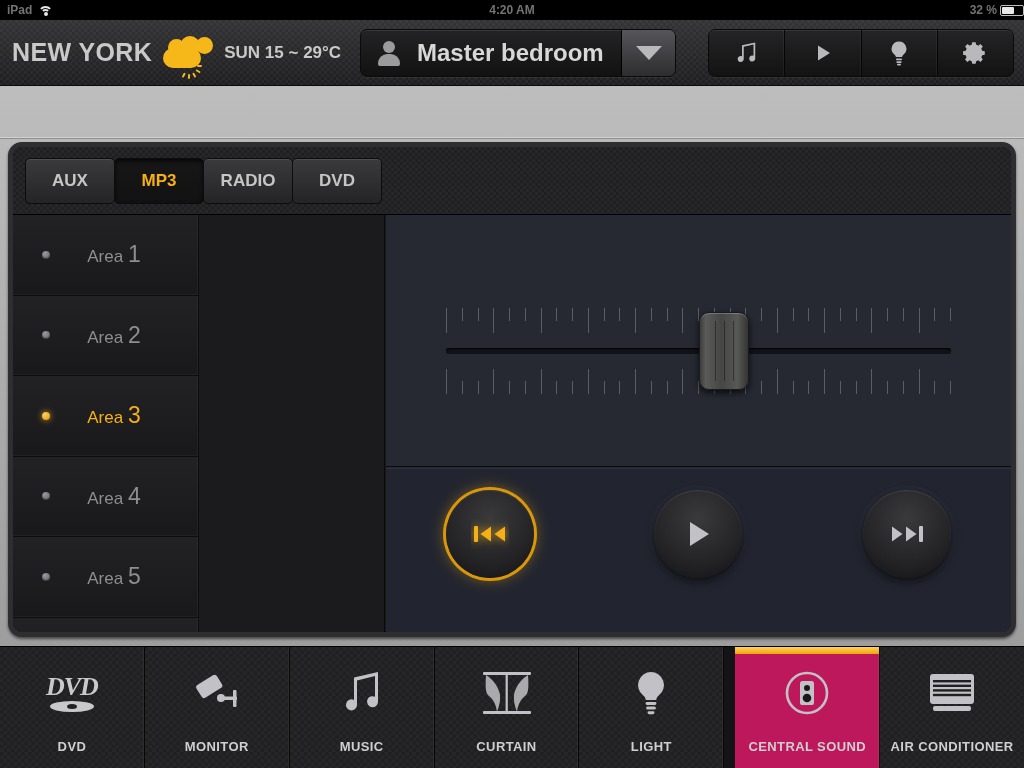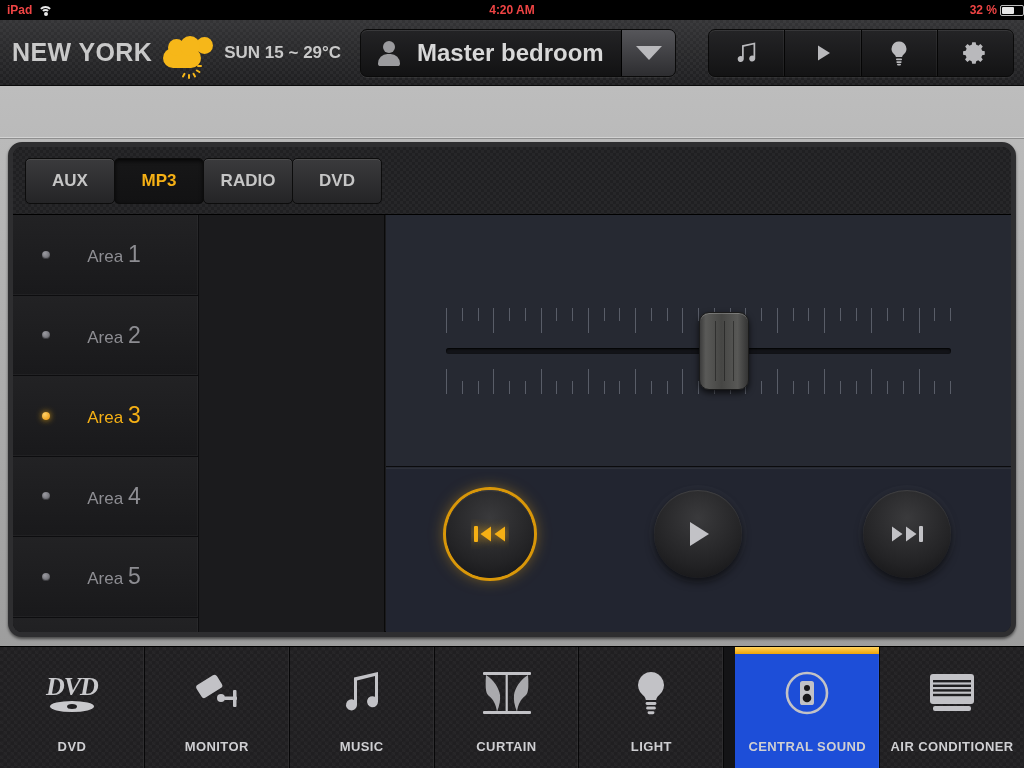--- a/index.html
+++ b/index.html
@@ -7,21 +7,21 @@
     width: 1024px; height: 768px;
     background: #000;
     font-family: "Liberation Sans", sans-serif;
     overflow: hidden;
   }
   #app { position: relative; width: 1024px; height: 768px; }
 
   
   .statusbar {
     position: absolute; left: 0; top: 0; width: 1024px; height: 20px;
-    background: #000; color: #ef4444; font-size: 12px; font-weight: bold;
+    background: #000; color: #737373; font-size: 12px; font-weight: bold;
     display: flex; align-items: center;
   }
   .sb-left { display: flex; align-items: center; gap: 6px; padding-left: 7px; }
   .sb-center { position: absolute; left: 0; right: 0; text-align: center; font-size: 12px; }
   .sb-right { position: absolute; right: 0; display: flex; align-items: center; gap: 3px; }
   .wifi-icon { display: inline-block; width: 15px; height: 11px; position: relative; }
   .wifi-icon i {
     position: absolute; border: 2px solid #e8e8e8; border-bottom-color: transparent;
     border-left-color: transparent; border-right-color: transparent; border-radius: 50%;
   }
@@ -211,21 +211,21 @@
     align-items: center; justify-content: flex-end; padding-bottom: 14px;
     background-color: #201f21;
     background-image:
       linear-gradient(45deg, rgba(255,255,255,.028) 25%, transparent 25%, transparent 75%, rgba(255,255,255,.028) 75%),
       linear-gradient(45deg, rgba(255,255,255,.028) 25%, transparent 25%, transparent 75%, rgba(255,255,255,.028) 75%);
     background-size: 7px 7px, 7px 7px; background-position: 0 0, 3.5px 3.5px;
     border-right: 1px solid #070708;
     box-shadow: inset -1px 0 0 rgba(255,255,255,.05);
   }
   .nav:last-child { border-right: none; box-shadow: none; }
-  .nav.active { background-color: #1d4ed8; background-image: none; margin-left: 11px; }
+  .nav.active { background-color: #be185d; background-image: none; margin-left: 11px; }
   .nav .topbar { position: absolute; left: 0; right: 0; top: 0; height: 7px;
     background: linear-gradient(180deg,#ffd35e,#f0a408); display: none; }
   .nav.active .topbar { display: block; }
   .nav .ic { flex: 1; display: flex; align-items: center; justify-content: center;
     width: 100%; }
   .nav .nlabel { color: #cfcfd2; font-size: 13px; font-weight: bold; letter-spacing: .4px;
     white-space: nowrap; }
   .nav .glyph { fill: #c2c2c6; }
   .dvdtxt { font-family: "Liberation Serif", serif; font-style: italic; font-weight: bold;
     font-size: 26px; color: #c9c9cc; letter-spacing: -1px; line-height: 1; }

